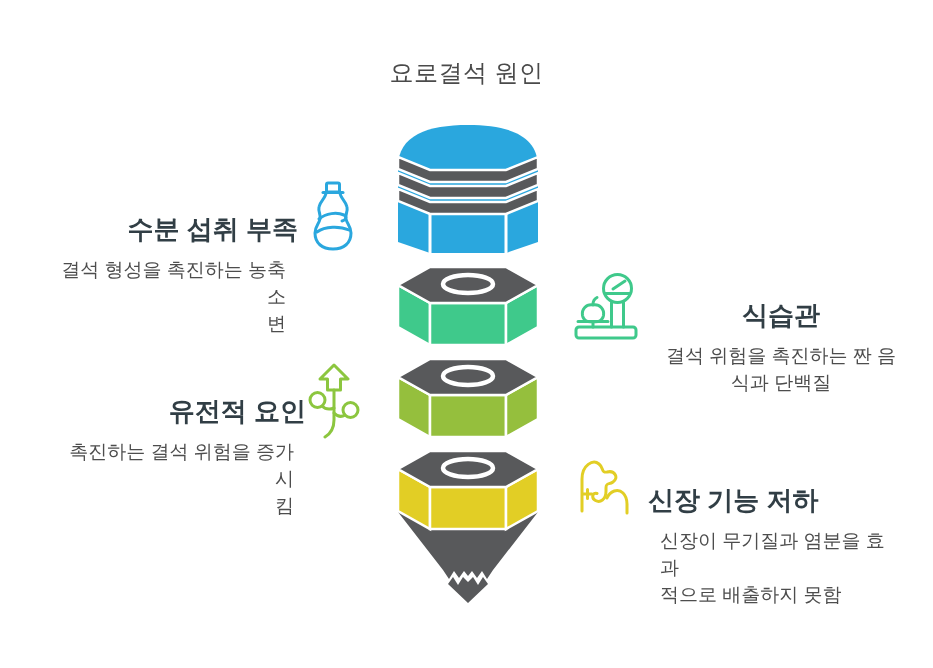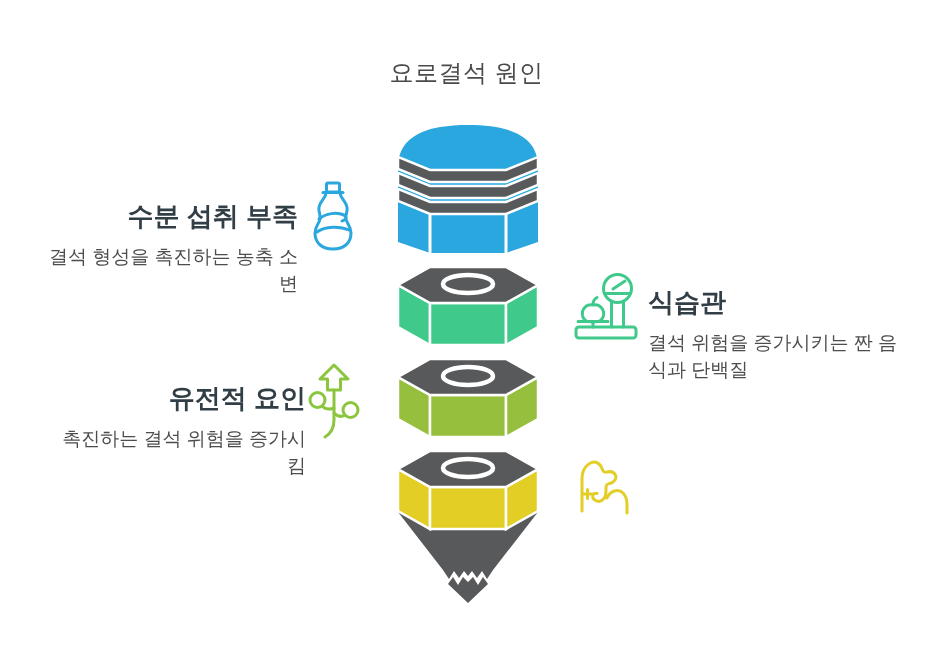--- a/index.html
+++ b/index.html
@@ -10,33 +10,33 @@
     overflow:hidden;
     font-family:"Liberation Sans","DejaVu Sans",sans-serif;
   }
   .title{
     position:absolute;left:0;top:57px;width:933px;
     text-align:center;margin:0;
     font-size:24px;font-weight:500;color:#4A4A4A;letter-spacing:.5px;
   }
   .item{position:absolute;}
   .item h2{
-    margin:4px 0 12px 0;
+    margin:17px 0 12px 0;
     font-size:26px;font-weight:700;color:#313E45;line-height:1.15;
   }
   .item p{
-    margin:0;
+    margin:12px;
     font-size:19px;color:#4D4D4D;line-height:1.42;
     white-space:pre-line;
   }
   .item-left{text-align:right;}
   .item-right{text-align:left;}
   #item-water{left:40px;top:198px;width:258px;}
   #item-genetic{left:48px;top:380px;width:258px;}
-  #item-diet{left:648px;top:284px;width:266px;}
+  #item-diet{left:648px;top:284px;width:266px;text-align:center;}
   #item-kidney{left:648px;top:469px;width:266px;}
   .icon{position:absolute;}
   #icon-bottle{left:306px;top:181px;}
   #icon-genetics{left:307px;top:363px;}
   #icon-scale{left:573px;top:271px;}
   #icon-kidney{left:573px;top:454px;}
   .layer{position:absolute;left:398px;}
   #layer1{top:122px;}
   #layer2{top:267px;}
   #layer3{top:359px;}
@@ -111,37 +111,42 @@
       <path d="M27,27 L27,57 C27,66 23,71 18,74"></path>
       <path d="M27,45 C22,47 18,46 15,43"></path>
       <circle cx="10.5" cy="37" r="7.5"></circle>
       <path d="M27,50 C31,54 35,54 38,52"></path>
       <circle cx="43.5" cy="47" r="7.5"></circle>
     </g>
   </svg>
 
   <section id="item-diet" class="item item-right">
     <h2>식습관</h2>
-    <p>결석 위험을 증가시키는 짠 음
+    <p>결석 위험을 촉진하는 짠 음
 식과 단백질</p>
   </section>
 
   <svg id="icon-scale" class="icon" width="66" height="72" viewBox="0 0 66 72">
     <g fill="none" stroke-width="3" stroke-linecap="round" stroke-linejoin="round" stroke="#3FC98B">
       <circle cx="44.5" cy="17.5" r="14"></circle>
       <path d="M32.5,22.5 L56.5,22.5"></path>
       <path d="M40,18 L52,10"></path>
       <path d="M38.5,31.5 L38.5,56 M50.5,31.5 L50.5,56"></path>
       <rect x="3" y="56" width="60" height="11" rx="3"></rect>
       <path d="M5,50.5 H35 M20,50.5 V56"></path>
       <path d="M20,34 C13,33 8.5,38 9.5,44.5 C10.5,49.5 15,51.5 20,50.5 C25,51.5 29.5,49.5 30.5,44.5 C31.5,38 27,33 20,34 Z"></path>
       <path d="M20,33.5 C20,30 22,27.5 24,26.5"></path>
     </g>
   </svg>
 
+  <section id="item-kidney" class="item item-right">
+    <h2>신장 기능 저하</h2>
+    <p>신장이 무기질과 염분을 효과
+적으로 배출하지 못함</p>
+  </section>
 
   <svg id="icon-kidney" class="icon" width="66" height="72" viewBox="0 0 66 72">
     <g fill="none" stroke-width="3" stroke-linecap="round" stroke-linejoin="round" stroke="#E2CE25">
       <path d="M9,57 L9,25 C9,11 20,5 26,10 C31,14 28,19 34,18 C42,16 46,24 40,28 C36,31 33,28 33,34 L33,37 C33,46 27,49 22.5,46.5 C18,44 19.5,38 24,39.5"></path>
       <path d="M10,40 H19 M14.5,35.5 V44.5"></path>
       <path d="M34,44 C37,37 45,34 50,39 C53,42 54,45 54,50 L54,59"></path>
     </g>
   </svg>
 
 </div>

